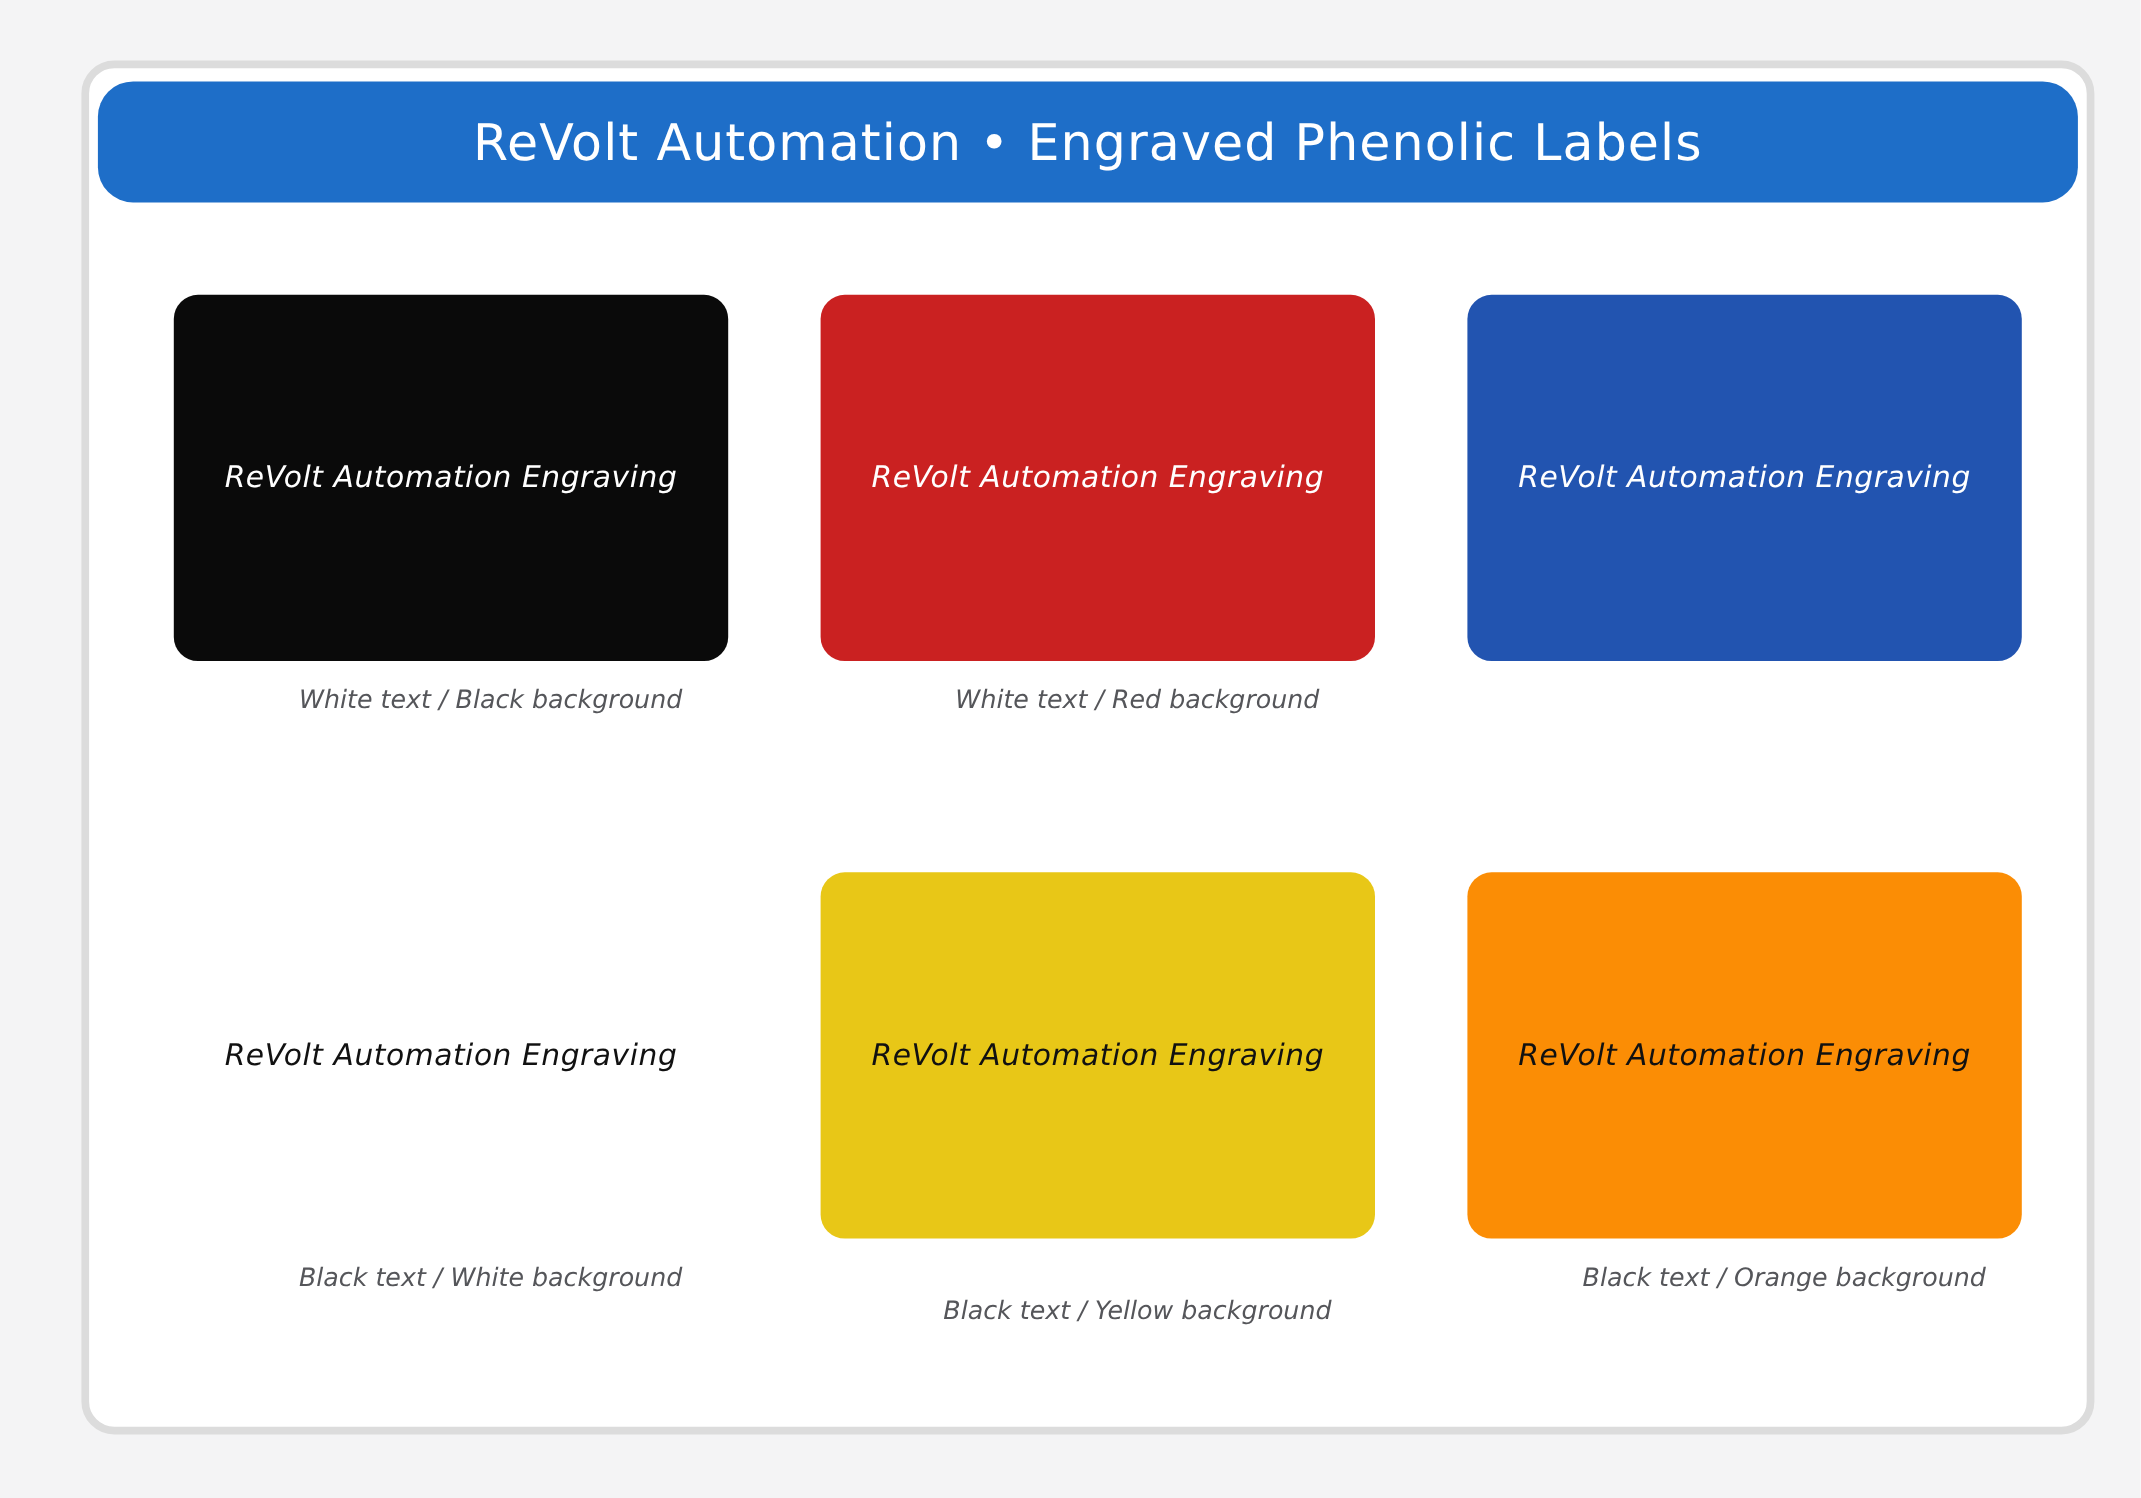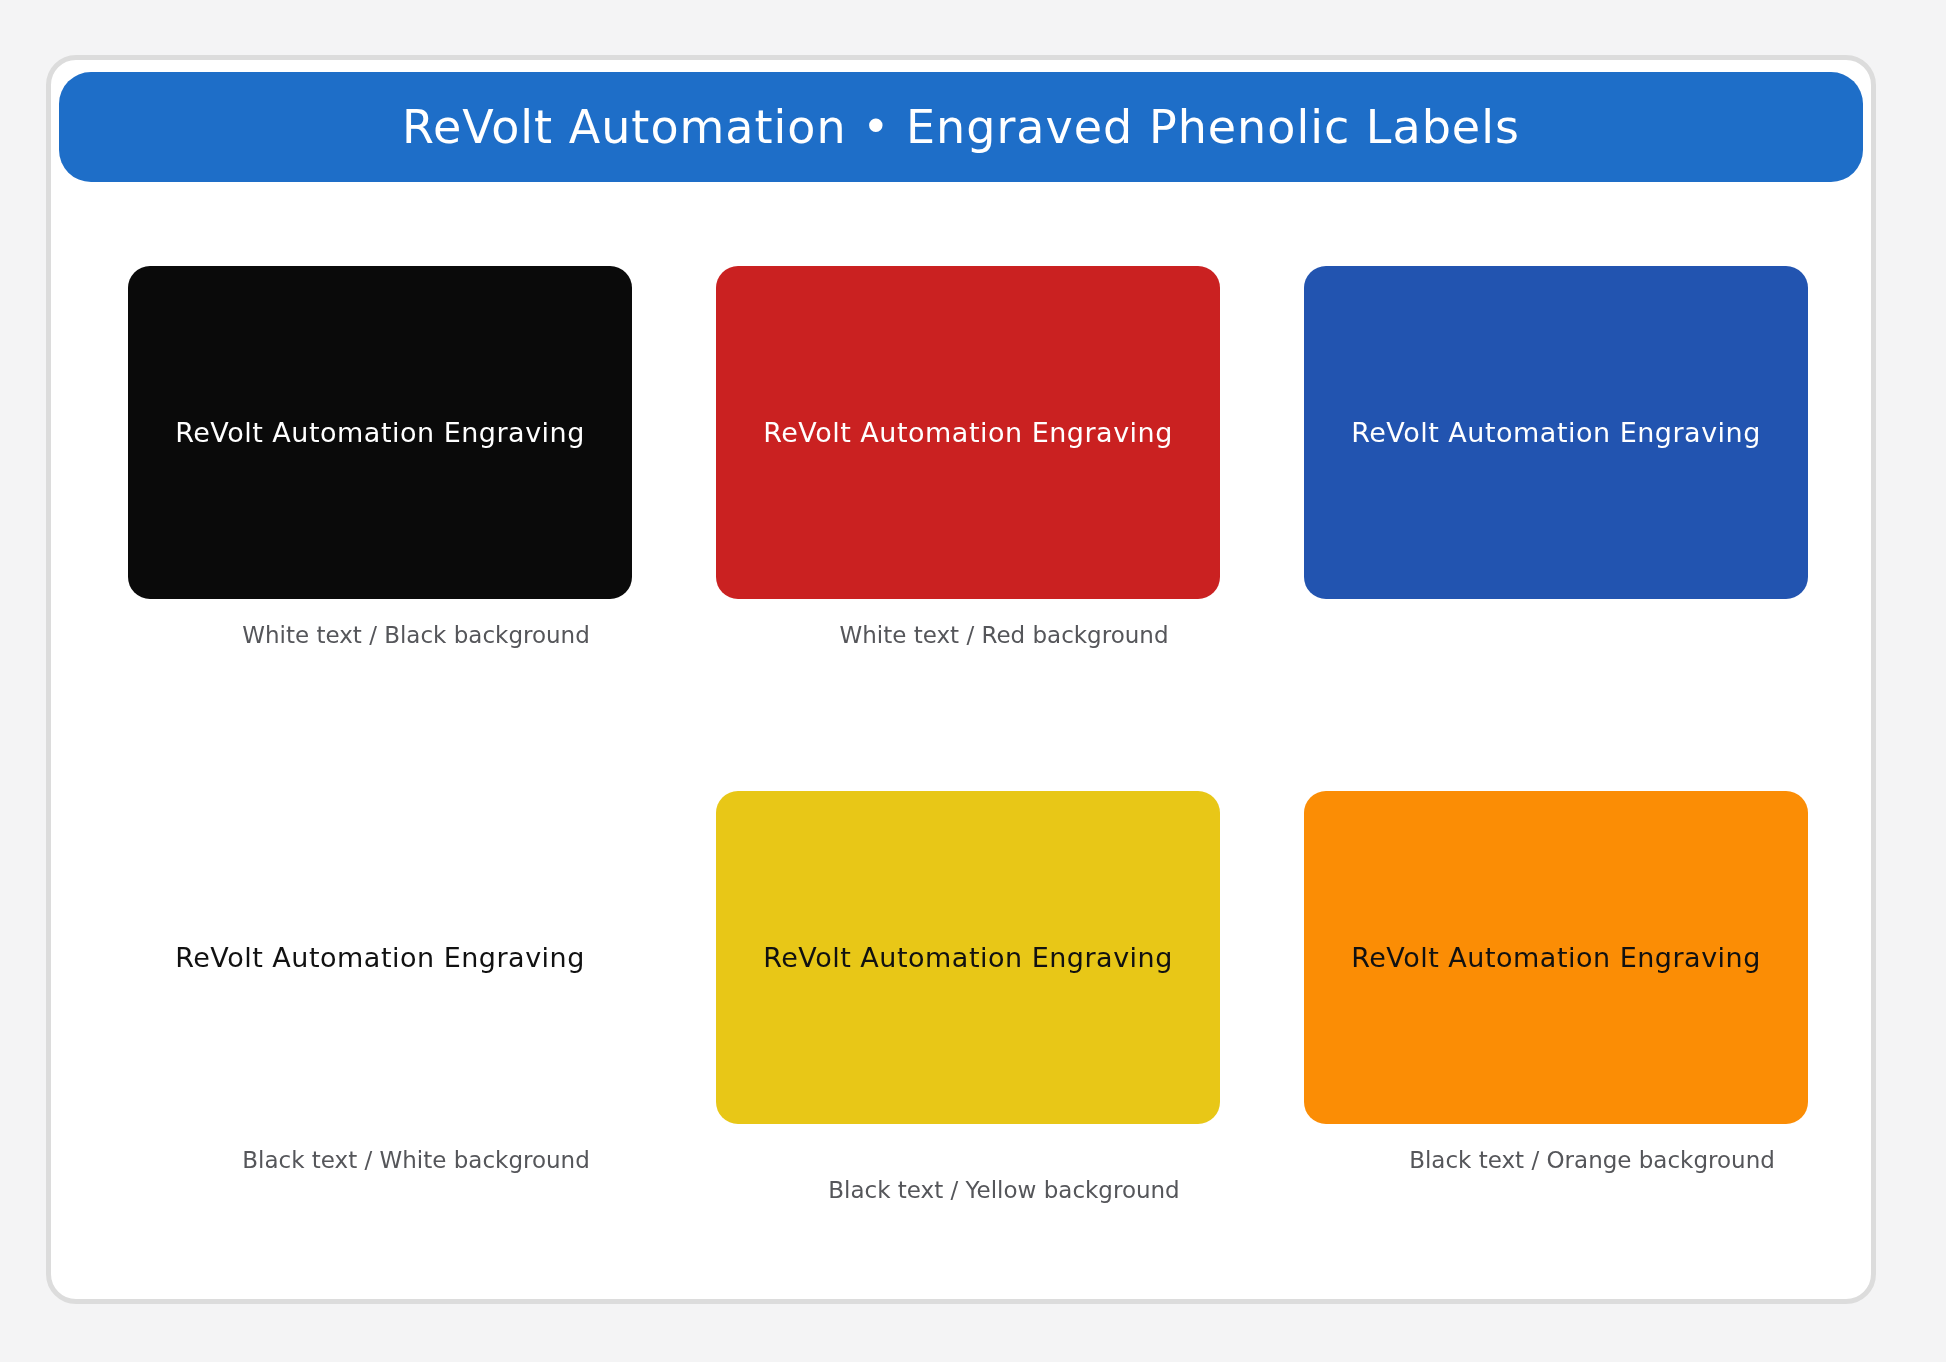--- a/index.html
+++ b/index.html
@@ -10,26 +10,26 @@
     font-family: "DejaVu Sans", "Liberation Sans", sans-serif;
     overflow: hidden;
   }
   .page {
     position: relative;
     width: 1946px;
     height: 1362px;
   }
   .card {
     position: absolute;
-    left: 46px;
+    left: 74px;
     top: 55px;
     width: 1830px;
     height: 1249px;
     background: #ffffff;
-    border: 5px solid #404040;
+    border: 7px solid #404040;
     border-radius: 30px;
   }
   .header {
     position: absolute;
     left: 8px;
     top: 12px;
     right: 8px;
     height: 110px;
     border-radius: 32px;
     display: flex;
@@ -47,20 +47,21 @@
     position: absolute;
     left: 77px;
     top: 206px;
     display: grid;
     grid-template-columns: repeat(3, 504px);
     column-gap: 84px;
     row-gap: 136px;
   }
   .cell {
     width: 576px;
+    font-style: italic;
   }
   .swatch {
     width: 504px;
     height: 333px;
     border-radius: 22px;
     display: flex;
     align-items: center;
     justify-content: center;
   }
   .swatch-text {

